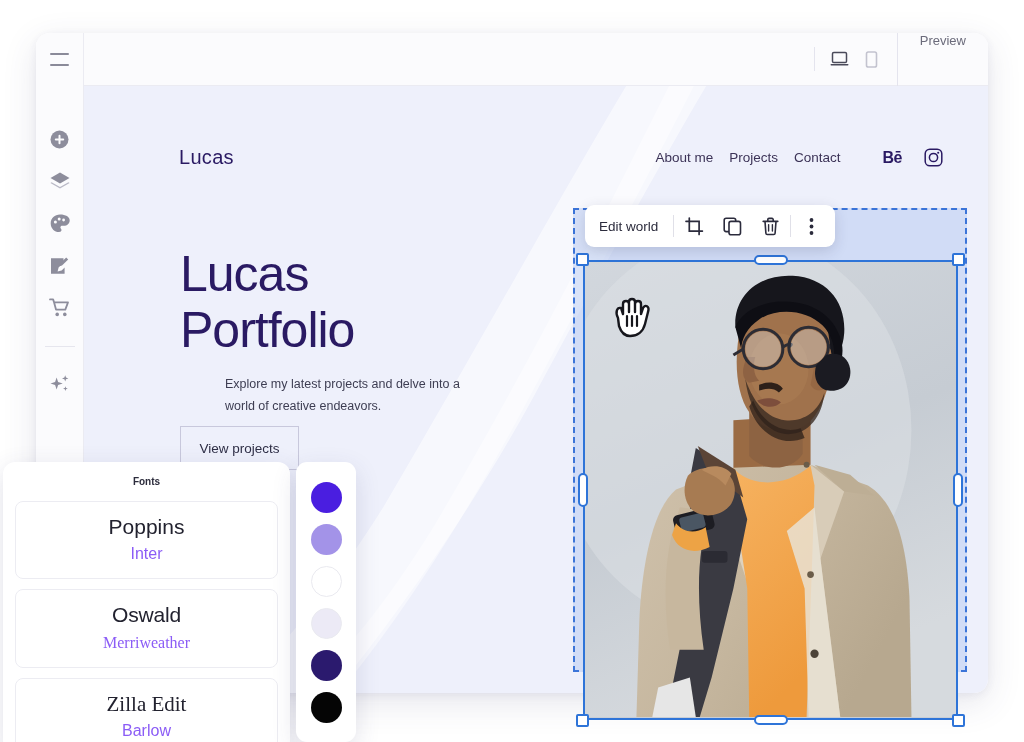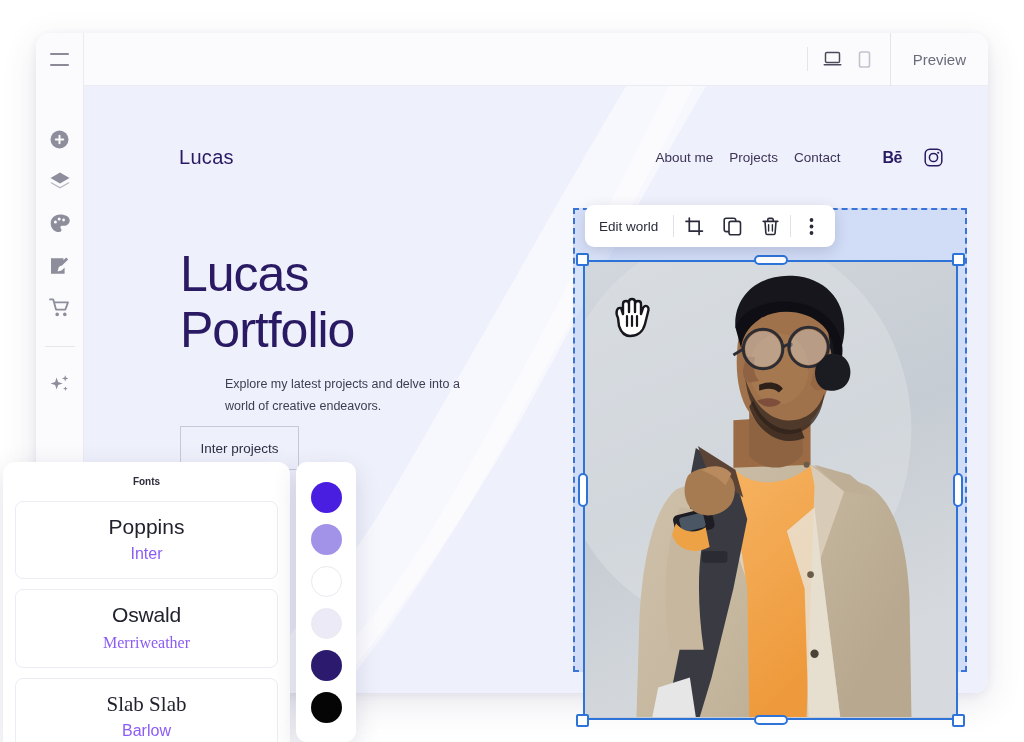--- a/index.html
+++ b/index.html
@@ -33,22 +33,22 @@
   }
   .hamburger { width: 19px; height: 13px; display:flex; flex-direction:column; justify-content:space-between; }
   .hamburger span { display:block; height:2px; background:#8a8a99; border-radius:1px; }
   .topbar-spacer { flex: 1; }
 
   .device-group { display: flex; align-items: center; gap: 6px; padding: 0 12px;
                   border-left: 1px solid #e4e4ee; height: 24px; }
   .device-btn { width: 26px; height: 24px; display:flex; align-items:center; justify-content:center; cursor:pointer; }
 
   .preview-btn {
-    padding: 0 22px; height: 53px; display: flex; align-items: center;
-    font-size: 15px; color: #6b6b7b; border-left: 1px solid #e4e4ee; cursor: pointer;
+    padding: 0 22px; height: 53px; display: flex; align-items: flex-start;
+    font-size: 13px; color: #6b6b7b; border-left: 1px solid #e4e4ee; cursor: pointer;
   }
   .golive-btn {
     width: 119px; height: 53px; background: #5a2fe0;
     display: flex; align-items: center; justify-content: center;
     color: #fff; font-size: 13.5px; font-weight: bold; cursor: pointer;
   }
 
   
   .rail {
     position: absolute; left: 0; top: 53px; width: 48px; height: 607px;
@@ -268,21 +268,21 @@
       </div>
 
       <div class="hero-title">
         <span class="l1">Lucas</span>
         <span class="l2">Portfolio</span>
       </div>
 
       <div class="hero-sub">Explore my latest projects and delve into a world of creative endeavors.</div>
 
       <div class="hero-btn">
-        <span>Inter projects</span>
+        <span>View projects</span>
       </div>
 
       <div class="dropzone"></div>
     </div>
   </div>
 
   <div class="img-select">
     <div class="img-frame">
       <svg class="photo" viewBox="0 0 375 460" preserveAspectRatio="xMidYMid slice">
         <defs>
@@ -446,21 +446,21 @@
       <div class="font-primary ff-sans">Poppins</div>
       <div class="font-secondary ff-sans">Inter</div>
     </div>
 
     <div class="font-card">
       <div class="font-primary ff-cond">Oswald</div>
       <div class="font-secondary ff-serif">Merriweather</div>
     </div>
 
     <div class="font-card">
-      <div class="font-primary ff-serif">Slab Slab</div>
+      <div class="font-primary ff-serif">Zilla Edit</div>
       <div class="font-secondary ff-sans">Barlow</div>
     </div>
   </div>
 
   <div class="colors-panel">
     <div class="swatch" style="background:#4a1ee0;"></div>
     <div class="swatch" style="background:#a393e8;"></div>
     <div class="swatch ring" style="background:#ffffff;"></div>
     <div class="swatch ring" style="background:#eceaf6;"></div>
     <div class="swatch" style="background:#2b1a6e;"></div>

